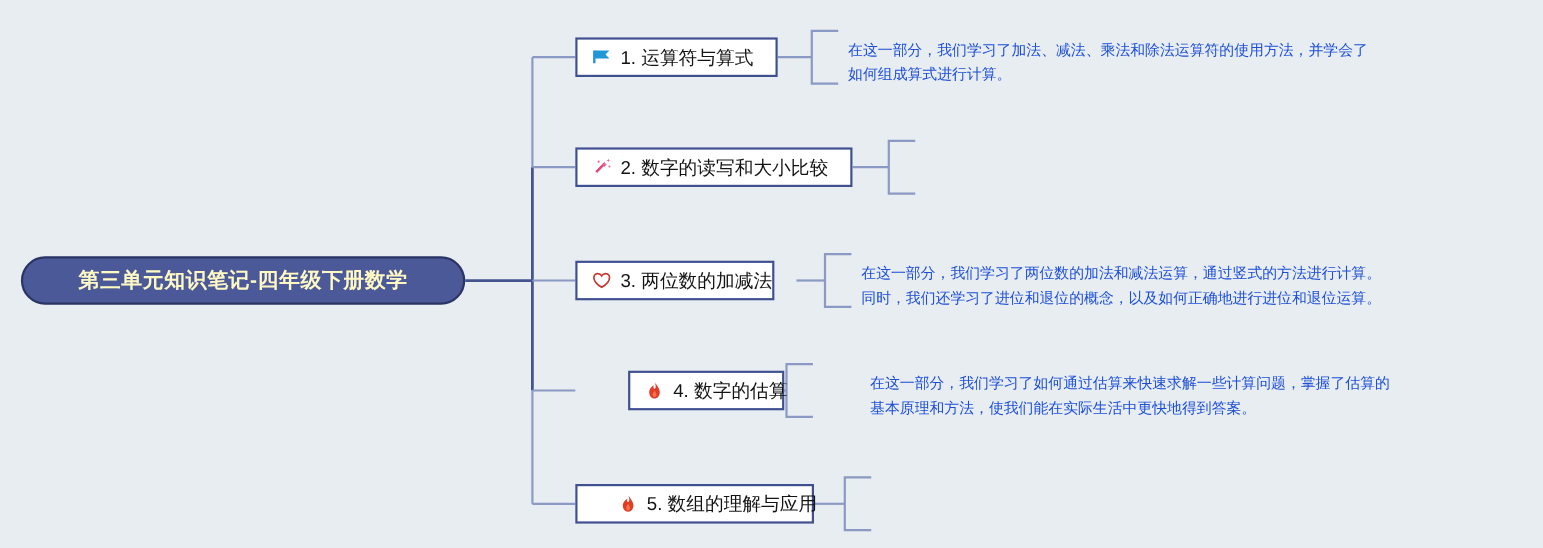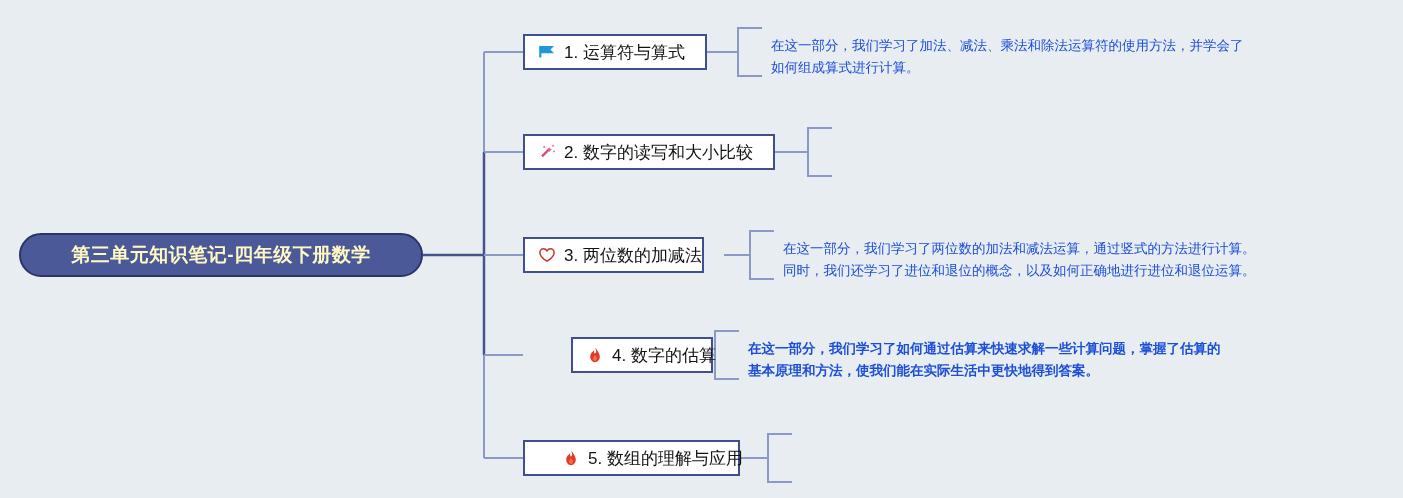--- a/index.html
+++ b/index.html
@@ -177,21 +177,21 @@
 
   <div class="topic-node" style="left:523px; top:337px; width:142px;margin-left:48px;">
     <span class="topic-icon">
       <svg class="svg-ico" width="18" height="18" viewBox="0 0 18 18" xmlns="http://www.w3.org/2000/svg">
         <path d="M9 1.4 C9 1.4 10.6 4.2 10.0 6.3 C9.6 7.7 8.3 7.9 8.1 6.6 C7.9 5.4 8.4 4.3 8.4 4.3 C8.4 4.3 4.2 6.6 4.2 10.6 C4.2 13.8 6.3 16.3 9 16.3 C11.7 16.3 13.8 13.8 13.8 10.6 C13.8 6.4 9 1.4 9 1.4 Z" fill="#e23b26"></path>
         <path d="M9 9.2 C9 9.2 10.8 11.0 10.8 12.6 C10.8 14.0 10.0 15.1 9 15.1 C8.0 15.1 7.2 14.0 7.2 12.6 C7.2 11.2 9 9.2 9 9.2 Z" fill="#f4714a"></path>
       </svg>
     </span>
     <span class="topic-label">4. 数字的估算</span>
   </div>
-  <div class="desc-block" style="left:748px; top:338px; width:530px;font-weight:bold;">在这一部分，我们学习了如何通过估算来快速求解一些计算问题，掌握了估算的
+  <div class="desc-block" style="left:791px; top:338px; width:530px;">在这一部分，我们学习了如何通过估算来快速求解一些计算问题，掌握了估算的
 基本原理和方法，使我们能在实际生活中更快地得到答案。</div>
 
   <div class="topic-node" style="left:523px; top:440px; width:217px;padding-left:36px;">
     <span class="topic-icon">
       <svg class="svg-ico" width="18" height="18" viewBox="0 0 18 18" xmlns="http://www.w3.org/2000/svg">
         <path d="M9 1.4 C9 1.4 10.6 4.2 10.0 6.3 C9.6 7.7 8.3 7.9 8.1 6.6 C7.9 5.4 8.4 4.3 8.4 4.3 C8.4 4.3 4.2 6.6 4.2 10.6 C4.2 13.8 6.3 16.3 9 16.3 C11.7 16.3 13.8 13.8 13.8 10.6 C13.8 6.4 9 1.4 9 1.4 Z" fill="#e23b26"></path>
         <path d="M9 9.2 C9 9.2 10.8 11.0 10.8 12.6 C10.8 14.0 10.0 15.1 9 15.1 C8.0 15.1 7.2 14.0 7.2 12.6 C7.2 11.2 9 9.2 9 9.2 Z" fill="#f4714a"></path>
       </svg>
     </span>
     <span class="topic-label">5. 数组的理解与应用</span>

